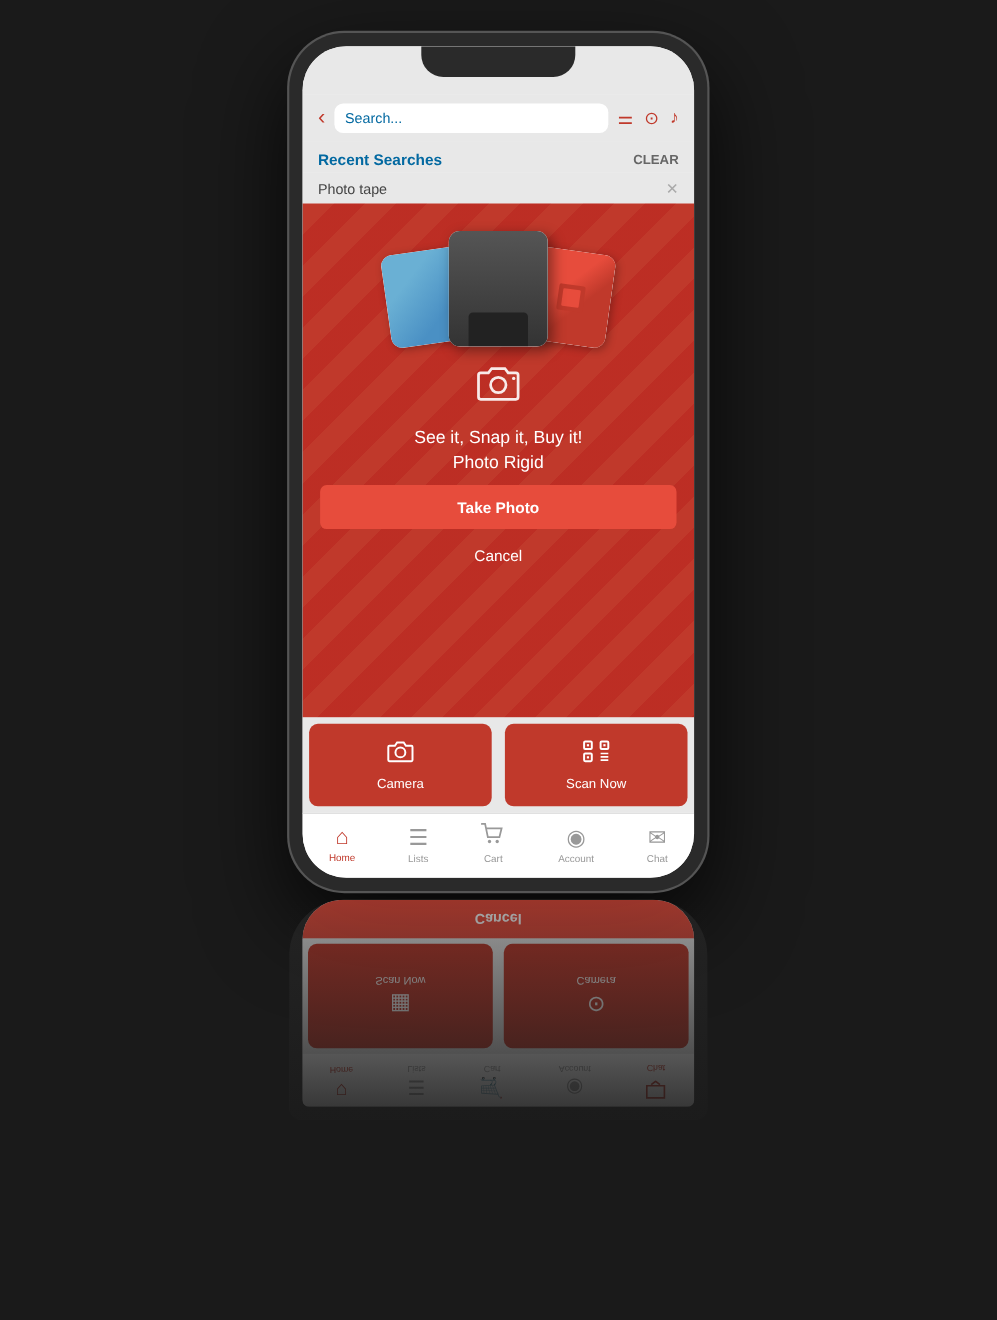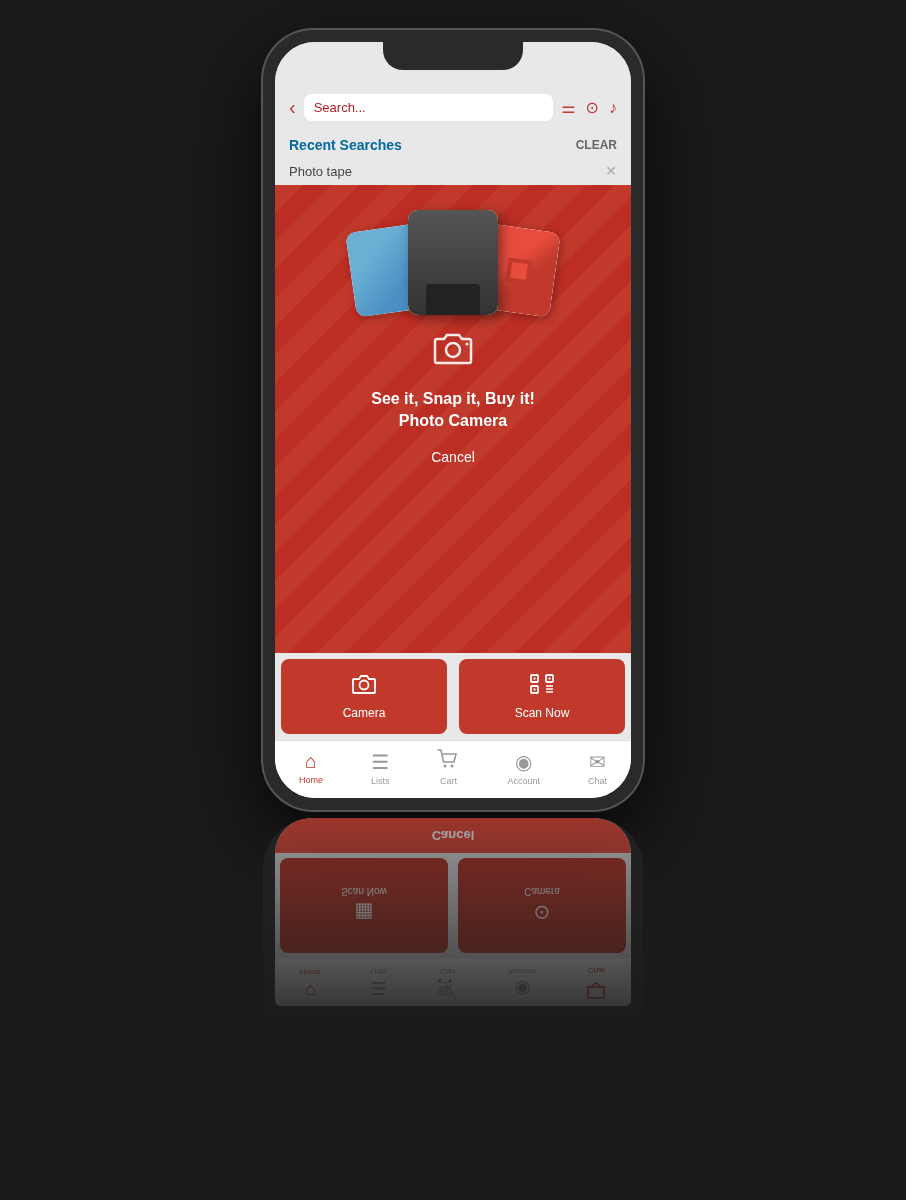--- a/index.html
+++ b/index.html
@@ -77,21 +77,21 @@
       font-weight: 300;
       cursor: pointer;
     }
 
     .search-input-box {
       flex: 1;
       background: white;
       border-radius: 8px;
       padding: 6px 10px;
       font-size: 13px;
-      color: #b91c1c;
+      color: #0369a1;
       display: flex;
       align-items: center;
     }
 
     .search-icons {
       display: flex;
       gap: 10px;
       align-items: center;
     }
 
@@ -260,21 +260,21 @@
     
     .camera-icon-large {
       font-size: 36px;
       color: white;
       margin-bottom: 12px;
       opacity: 0.9;
     }
 
     .modal-heading {
       font-size: 16px;
-      font-weight: 700;
+      font-weight: 400;
       color: white;
       text-align: center;
       line-height: 1.4;
       margin-bottom: 8px;
     }
 
     .modal-desc {
       font-size: 11px;
       color: rgba(255,255,255,0.85);
       text-align: center;
@@ -533,24 +533,25 @@
         <div class="camera-icon-large">
           <svg width="44" height="36" viewBox="0 0 44 36" fill="none">
             <path d="M16 4L13 8H6C4.9 8 4 8.9 4 10V30C4 31.1 4.9 32 6 32H38C39.1 32 40 31.1 40 30V10C40 8.9 39.1 8 38 8H31L28 4H16Z" stroke="white" stroke-width="2.5" fill="none"></path>
             <circle cx="22" cy="19" r="7" stroke="white" stroke-width="2.5" fill="none"></circle>
             <circle cx="36" cy="13" r="1.5" fill="white"></circle>
           </svg>
         </div>
 
         <div class="modal-heading">
           <span>See it, Snap it, Buy it!</span><br>
-          <span>Photo Camera</span>
-        </div>
-
-
+          <span>Photo Rigid</span>
+        </div>
+
+
+        <button class="take-photo-btn">Take Photo</button>
 
         <button class="cancel-btn">Cancel</button>
       </div>
     </div>
 
     <div class="quick-actions">
       <div class="quick-action-btn">
         <span class="quick-action-icon">
           <svg width="26" height="22" viewBox="0 0 26 22" fill="none">
             <path d="M10 3L8 6H3C2.4 6 2 6.4 2 7V19C2 19.6 2.4 20 3 20H23C23.6 20 24 19.6 24 19V7C24 6.4 23.6 6 23 6H18L16 3H10Z" stroke="white" stroke-width="1.8" fill="none"></path>

